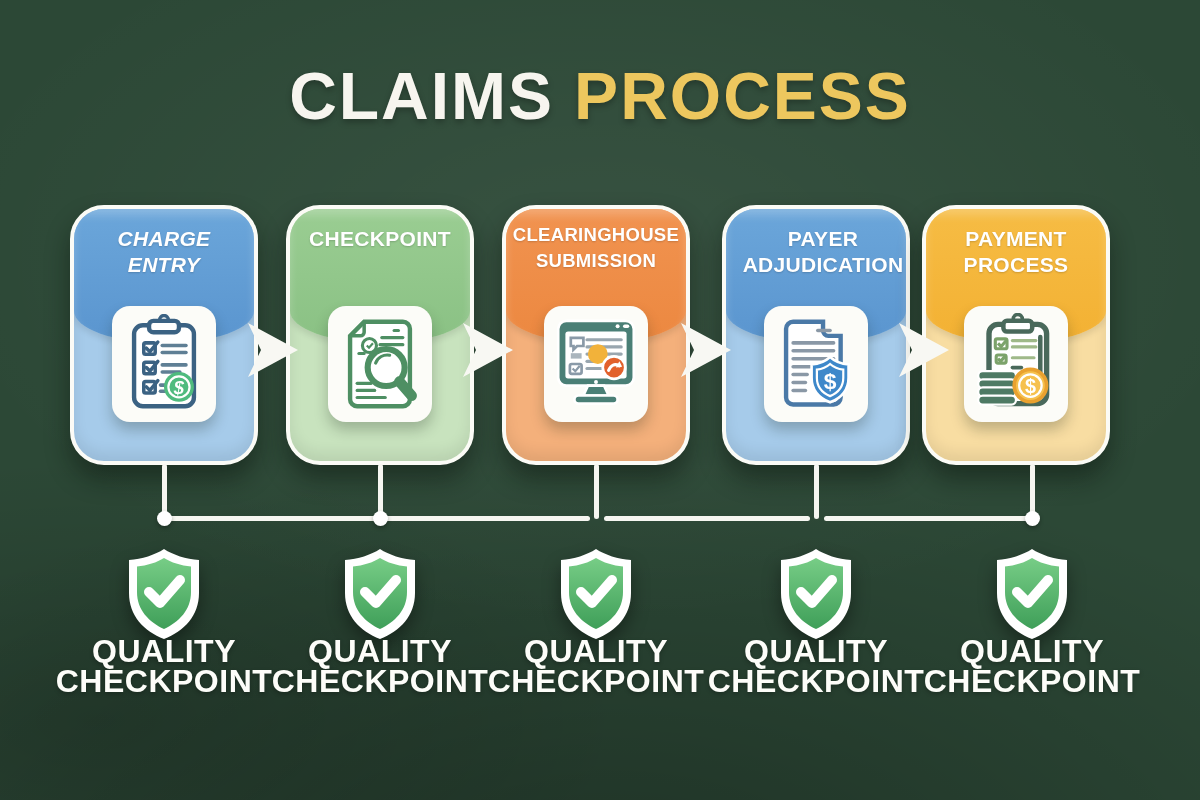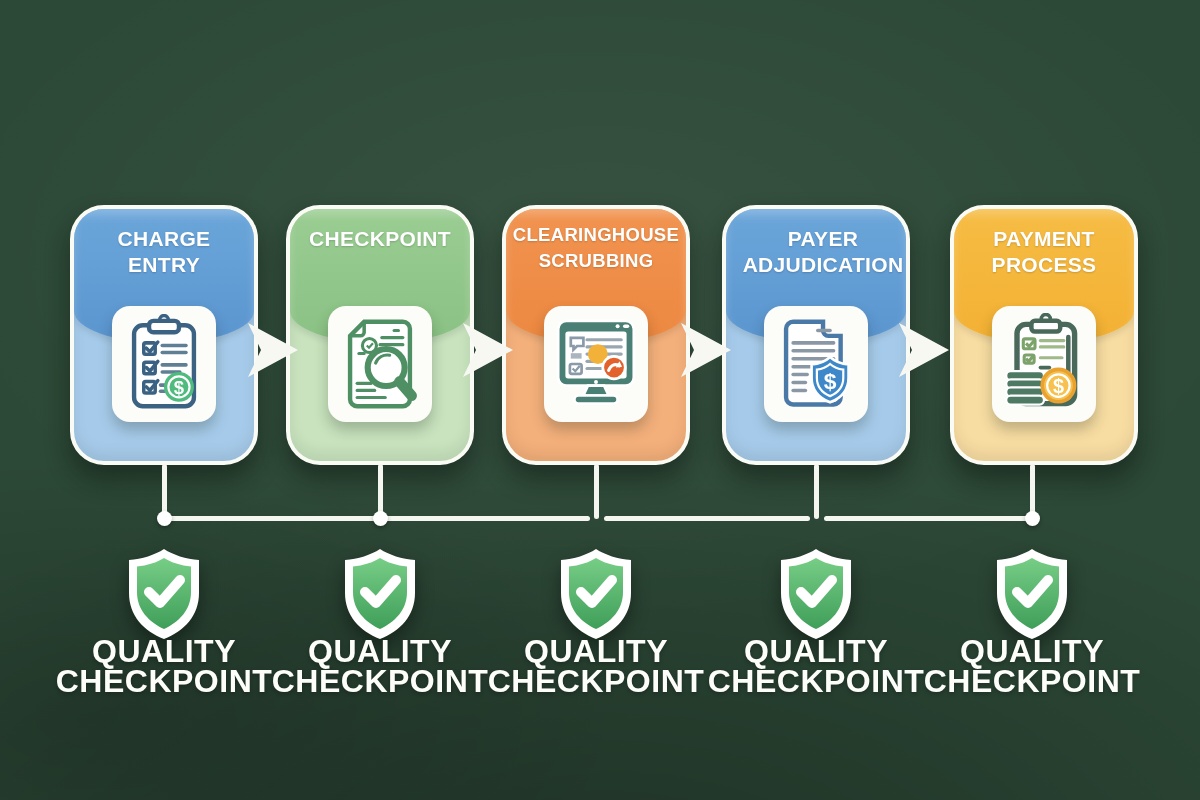--- a/index.html
+++ b/index.html
@@ -29,25 +29,25 @@
              box-shadow:inset 0 6px 10px rgba(255,255,255,.22), 0 4px 6px rgba(0,0,0,.10);}
   .card-title{position:relative;z-index:2;padding-top:17px;text-align:center;
               color:#ffffff;font-weight:700;font-size:21px;line-height:26px;
               letter-spacing:.3px;text-shadow:0 1px 2px rgba(0,0,0,.18);}
   .card-title .tl{display:block;}
   .card.c3 .card-title{font-size:18.5px;padding-top:13px;}
   .icon-tile{position:absolute;top:97px;left:50%;transform:translateX(-50%);
              width:104px;height:116px;background:#fcfcf8;border-radius:18px;
              box-shadow:0 8px 14px rgba(25,35,25,.25);z-index:3;
              display:flex;align-items:center;justify-content:center;}
-  .c1{left:70px;}  .c1 .card-head{background:linear-gradient(180deg,#6ba6da,#5a95cf);} .c1{background:#a6cbea;}
+  .c1{left:70px;font-style:italic;}  .c1 .card-head{background:linear-gradient(180deg,#6ba6da,#5a95cf);} .c1{background:#a6cbea;}
   .c2{left:286px;} .c2 .card-head{background:linear-gradient(180deg,#9acd92,#8ac184);} .c2{background:#c8e3be;}
   .c3{left:502px;} .c3 .card-head{background:linear-gradient(180deg,#f19350,#ec8840);} .c3{background:#f4b07b;}
   .c4{left:722px;} .c4 .card-head{background:linear-gradient(180deg,#6ba6da,#5a95cf);padding-left:14px;} .c4{background:#a6cbea;}
-  .c5{left:950px;} .c5 .card-head{background:linear-gradient(180deg,#f6bc44,#f3b133);} .c5{background:#f8dda2;}
+  .c5{left:922px;} .c5 .card-head{background:linear-gradient(180deg,#f6bc44,#f3b133);} .c5{background:#f8dda2;}
 
   
   .arrow{position:absolute;top:323px;width:50px;height:54px;background:#f8f8f3;
          clip-path:polygon(0 0,100% 50%,0 100%,26% 50%);z-index:6;}
   .a1{left:248px;} .a2{left:463px;} .a3{left:681px;} .a4{left:899px;}
 
   
   .vline{position:absolute;top:464px;width:5px;height:55px;background:#f6f6f1;
          border-radius:3px;}
   .hline{position:absolute;top:516px;height:5px;background:#f6f6f1;border-radius:3px;}
@@ -60,20 +60,23 @@
   .cp-label{position:absolute;top:636px;width:224px;text-align:center;color:#fdfdf9;
             font-weight:700;font-size:32px;line-height:30px;letter-spacing:.5px;
             text-shadow:0 2px 4px rgba(0,0,0,.25);}
   .cp-label .tl{display:block;}
 </style>
 </head>
 <body>
 
 <div class="stage">
 
+  <div class="title">
+    <span class="t-white">CLAIMS</span><span class="t-yellow">PROCESS</span>
+  </div>
 
   <div class="card c1">
     <div class="card-head">
       <div class="card-title">
         <span class="tl">CHARGE</span>
         <span class="tl">ENTRY</span>
       </div>
     </div>
     <div class="icon-tile">
       <svg width="88" height="100" viewBox="0 0 100 112">
@@ -129,21 +132,21 @@
         <path d="M45 55 a14 14 0 0 1 16 -9" fill="none" stroke="#4e8f63" stroke-width="3.5" stroke-linecap="round"></path>
         <line x1="72" y1="76" x2="86" y2="92" stroke="#4e8f63" stroke-width="12" stroke-linecap="round"></line>
       </svg>
     </div>
   </div>
 
   <div class="card c3">
     <div class="card-head">
       <div class="card-title">
         <span class="tl">CLEARINGHOUSE</span>
-        <span class="tl">SCRUBBING</span>
+        <span class="tl">SUBMISSION</span>
       </div>
     </div>
     <div class="icon-tile">
       <svg width="90" height="102" viewBox="0 0 100 112">
         <rect x="8" y="8" width="84" height="72" rx="9" fill="#4a7f76" stroke="#fff" stroke-width="3"></rect>
         <circle cx="74" cy="14" r="2.2" fill="#fff"></circle>
           <rect x="80" y="12" width="7" height="4" rx="2" fill="#fff"></rect>
         <rect x="16" y="20" width="68" height="52" rx="3" fill="#fff"></rect>
         <g stroke="#99a6af" stroke-width="3.5" stroke-linecap="round">
           <line x1="40" y1="29" x2="78" y2="29"></line>

